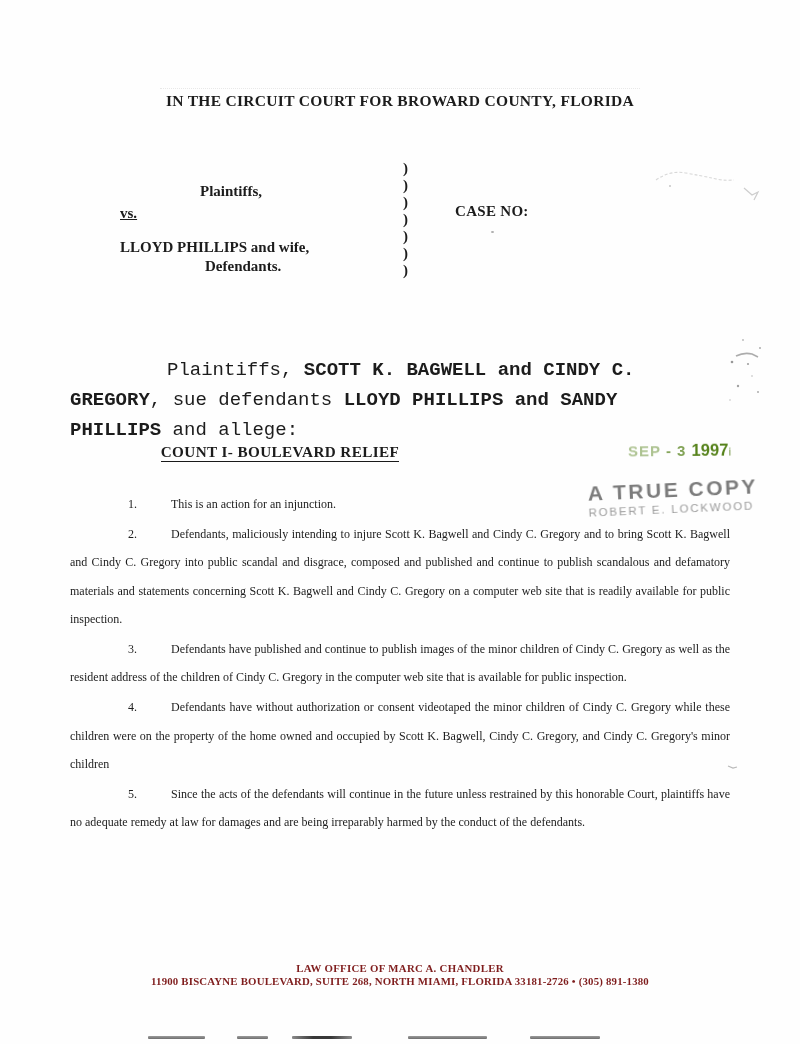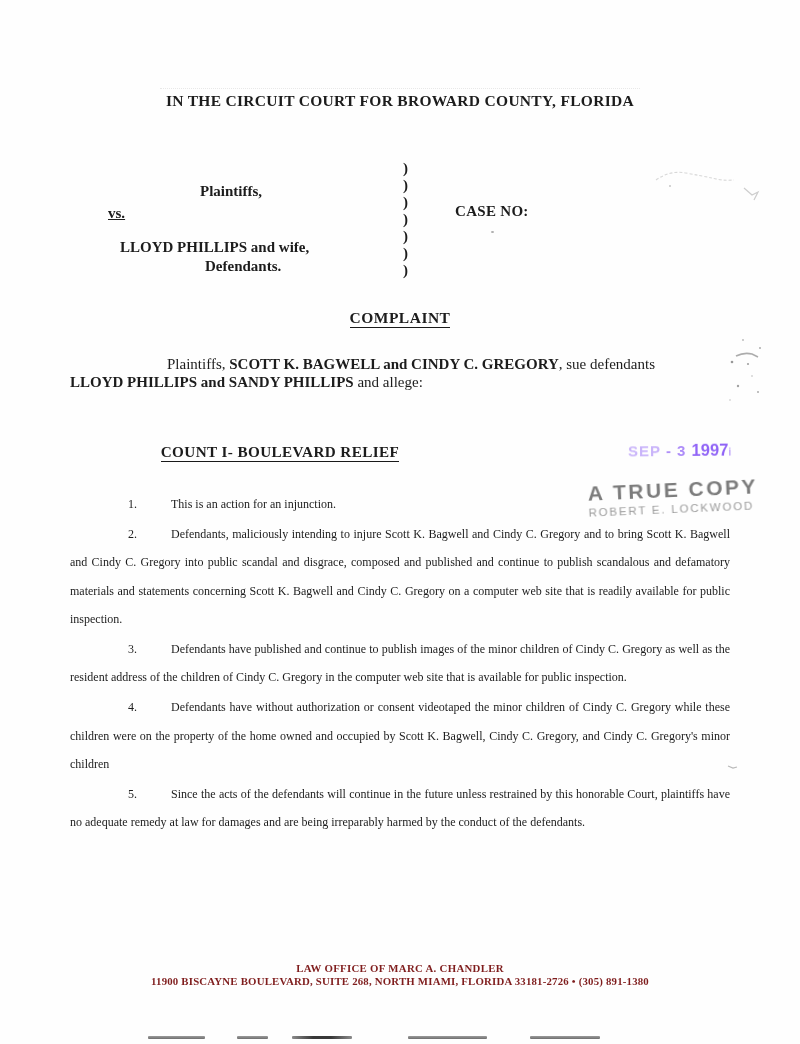--- a/index.html
+++ b/index.html
@@ -18,21 +18,21 @@
   .court-title{
     top:92px;left:0;right:0;
     text-align:center;
     font-weight:bold;font-size:15.5px;letter-spacing:.3px;
   }
 
   
   .cap{font-weight:bold;font-size:15px;}
   .cap-p1{top:162px;left:120px;}
   .cap-p2{top:183px;left:200px;}
-  .cap-vs{top:205px;left:108px;text-decoration:underline;}
+  .cap-vs{top:205px;left:120px;text-decoration:underline;}
   .cap-d1{top:239px;left:120px;}
   .cap-d2{top:258px;left:205px;}
   .paren-col{
     top:160px;left:403px;
     font-weight:bold;font-size:15px;line-height:17px;
     display:flex;flex-direction:column;
   }
   .case-no{top:203px;left:455px;font-weight:bold;font-size:15px;letter-spacing:.3px;}
   .case-dot{top:231px;left:491px;width:3px;height:2px;background:#8a8a8a;opacity:.7;border-radius:50%;}
 
@@ -49,40 +49,41 @@
   }
   .count-heading{
     top:443px;left:0;width:815px;text-align:center;
     font-weight:bold;font-size:15.2px;letter-spacing:.4px;
   }
   .count-heading>div{width:560px;}
 
   
   .intro{
     top:355px;left:70px;width:628px;
-    font-size:15px;line-height:18px;
+    font-size:19px;line-height:30px;
     text-indent:97px;
+    font-family:Liberation Mono, monospace;
   }
   .b{font-weight:bold;}
 
   
   .body-text{
     top:490px;left:70px;width:660px;
     font-size:12px;line-height:28.2px;
     text-align:justify;
   }
   .body-text p{margin:0 0 2px 0;text-indent:58px;}
   .ptab{display:inline-block;width:34px;}
 
   
   .date-stamp{
     top:441px;left:628px;
     font-family:"Liberation Sans", sans-serif;
     font-size:15px;font-weight:bold;letter-spacing:1px;
-    color:#8b5cf6;white-space:nowrap;
+    color:#4d7c0f;white-space:nowrap;
     filter:blur(.3px);
     transform:rotate(-.5deg);
   }
   .date-stamp .faded{opacity:.45;}
   .date-stamp .mid{opacity:.7;}
   .date-stamp .year{font-size:16.5px;opacity:.95;letter-spacing:0;}
   .date-stamp .tick{font-size:11px;opacity:.5;}
   .true-copy{
     top:478px;left:588px;
     font-family:"Liberation Sans", sans-serif;
@@ -145,23 +146,20 @@
     <span>)</span>
     <span>)</span>
     <span>)</span>
     <span>)</span>
     <span>)</span>
   </div>
 
   <div class="abs case-no">CASE NO:</div>
   <div class="abs case-dot"></div>
 
-  <div class="abs complaint-heading">
-    <span>COMPLAINT</span>
-  </div>
 
   <div class="abs intro"><span>Plaintiffs, </span><span class="b">SCOTT K. BAGWELL and CINDY C. GREGORY</span><span>, sue defendants </span><span class="b">LLOYD PHILLIPS and SANDY PHILLIPS</span><span> and allege:</span></div>
 
   <div class="abs count-heading">
     <div><span>COUNT I- BOULEVARD RELIEF</span></div>
   </div>
 
   <div class="abs date-stamp">
     <span class="faded">SEP</span>
     <span class="mid">- 3</span>

